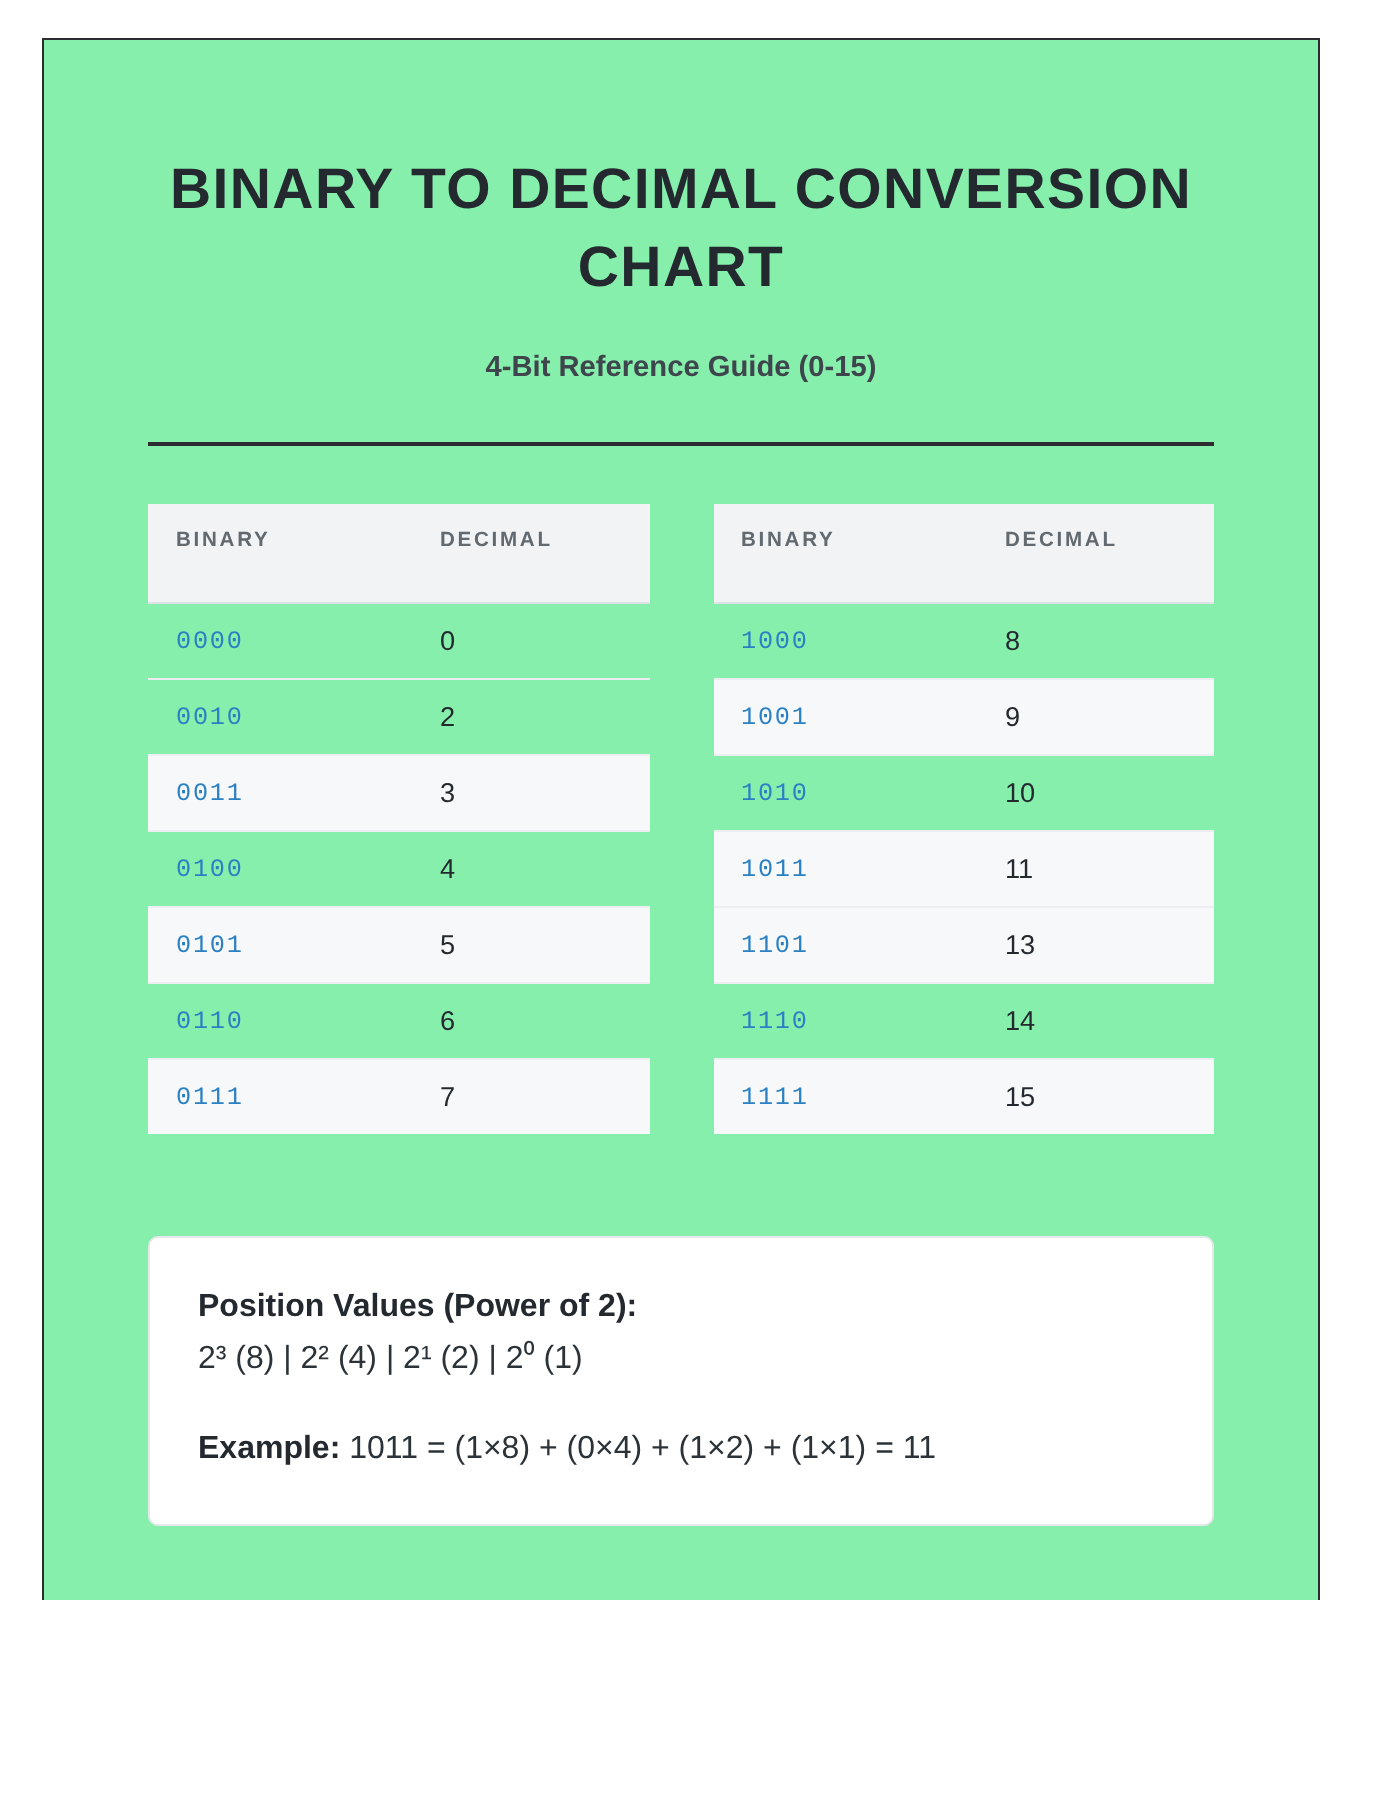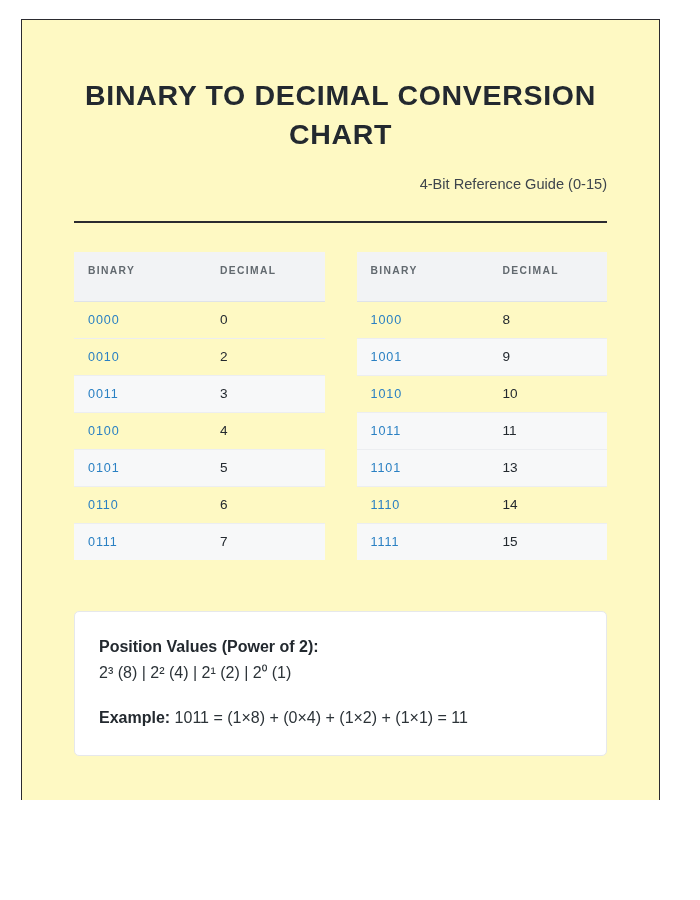--- a/index.html
+++ b/index.html
@@ -20,21 +20,21 @@
     position: absolute;
     left: 21px;
     top: 19px;
     width: 639px;
     height: 781px;
     border-left: 1.6px solid #2b2b30;
     border-right: 1.6px solid #2b2b30;
     border-top: 1.6px solid #2b2b30;
     border-bottom: none;
     box-sizing: border-box;
-    background: #fef9c3;
+    background: #86efac;
   }
 
   #page-inner {
     position: absolute;
     left: 0;
     top: 0;
     right: 0;
     padding: 0 52px;
     box-sizing: border-box;
   }
@@ -46,23 +46,23 @@
     text-align: center;
     font-size: 28.5px;
     font-weight: bold;
     letter-spacing: 0.7px;
     line-height: 1.37;
     color: #23292f;
   }
   .doc-subtitle {
     margin: 0;
     padding-top: 22px;
-    text-align: right;
+    text-align: center;
     font-size: 14.6px;
-    font-weight: normal;
+    font-weight: bold;
     color: #3e454c;
   }
   .rule {
     margin: 29px 0 0 0;
     height: 2.4px;
     background: #2b2b30;
   }
 
   
   .tables-wrap {
@@ -97,21 +97,21 @@
     border-bottom: 1px solid #eceef1;
     vertical-align: middle;
   }
   table.conv tr.row-alt td {
     background: #f7f8f9;
   }
   table.conv tr:last-child td {
     border-bottom: none;
   }
   .bin {
-    font-family: Liberation Sans, sans-serif;
+    font-family: Liberation Mono, monospace;
     font-size: 12.6px;
     color: #2a80c3;
     letter-spacing: 0.9px;
   }
   .dec {
     font-size: 13.6px;
     color: #23292f;
   }
 
   

